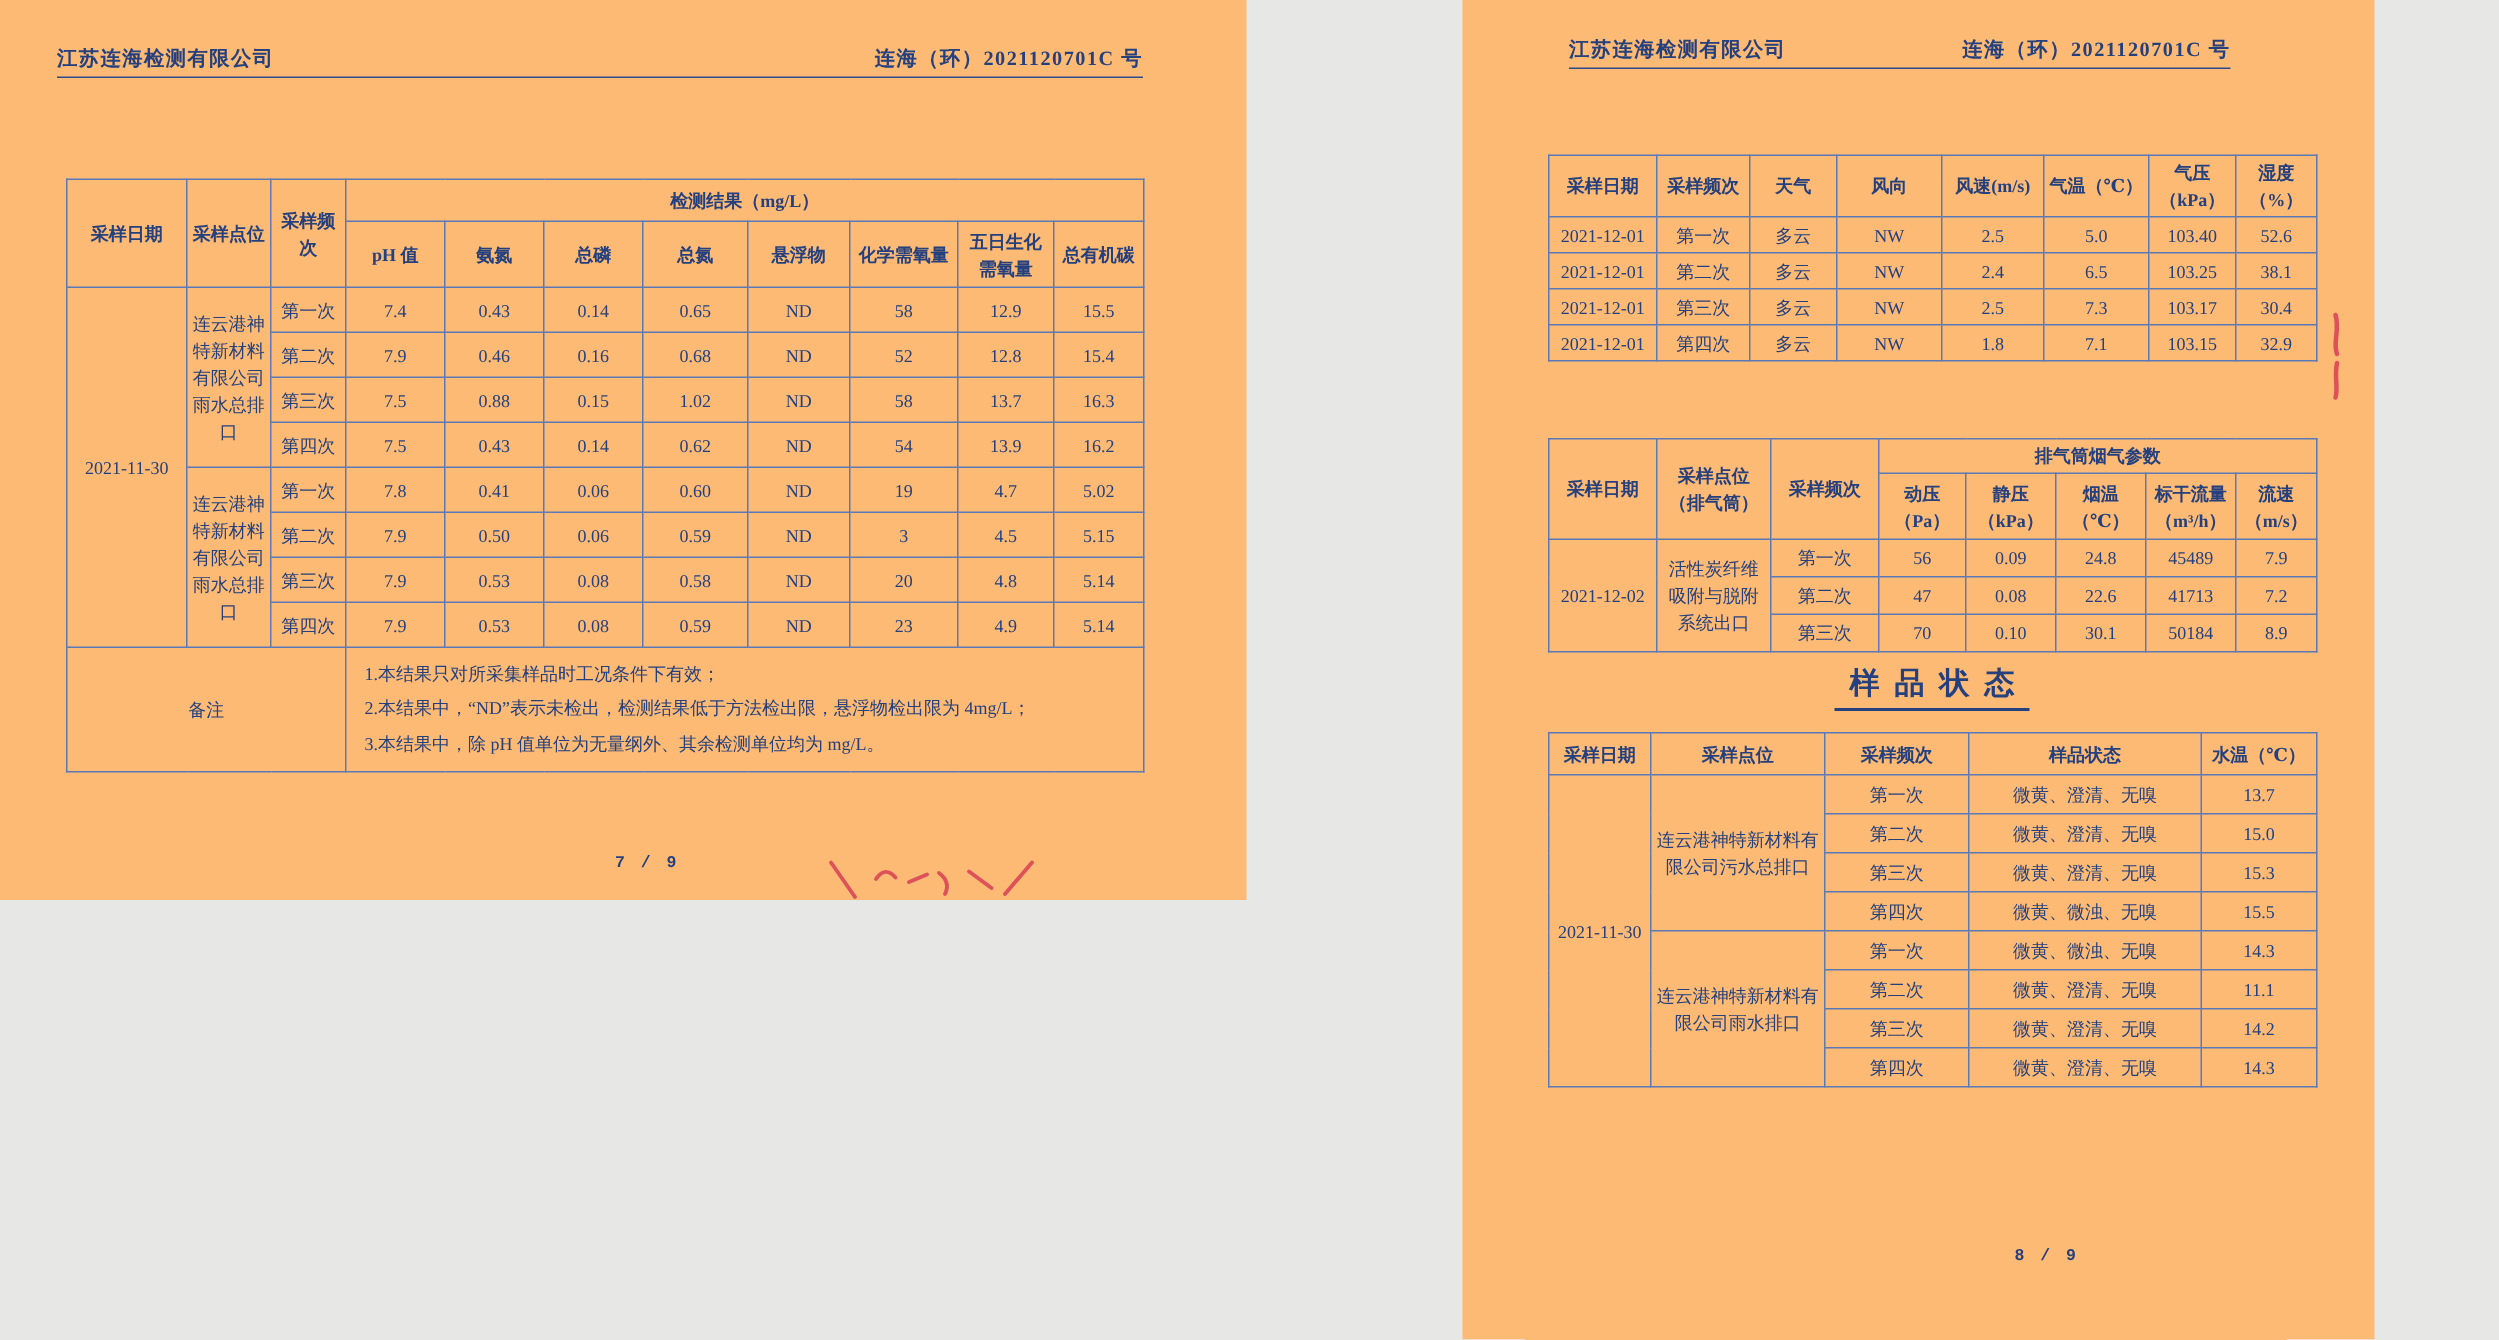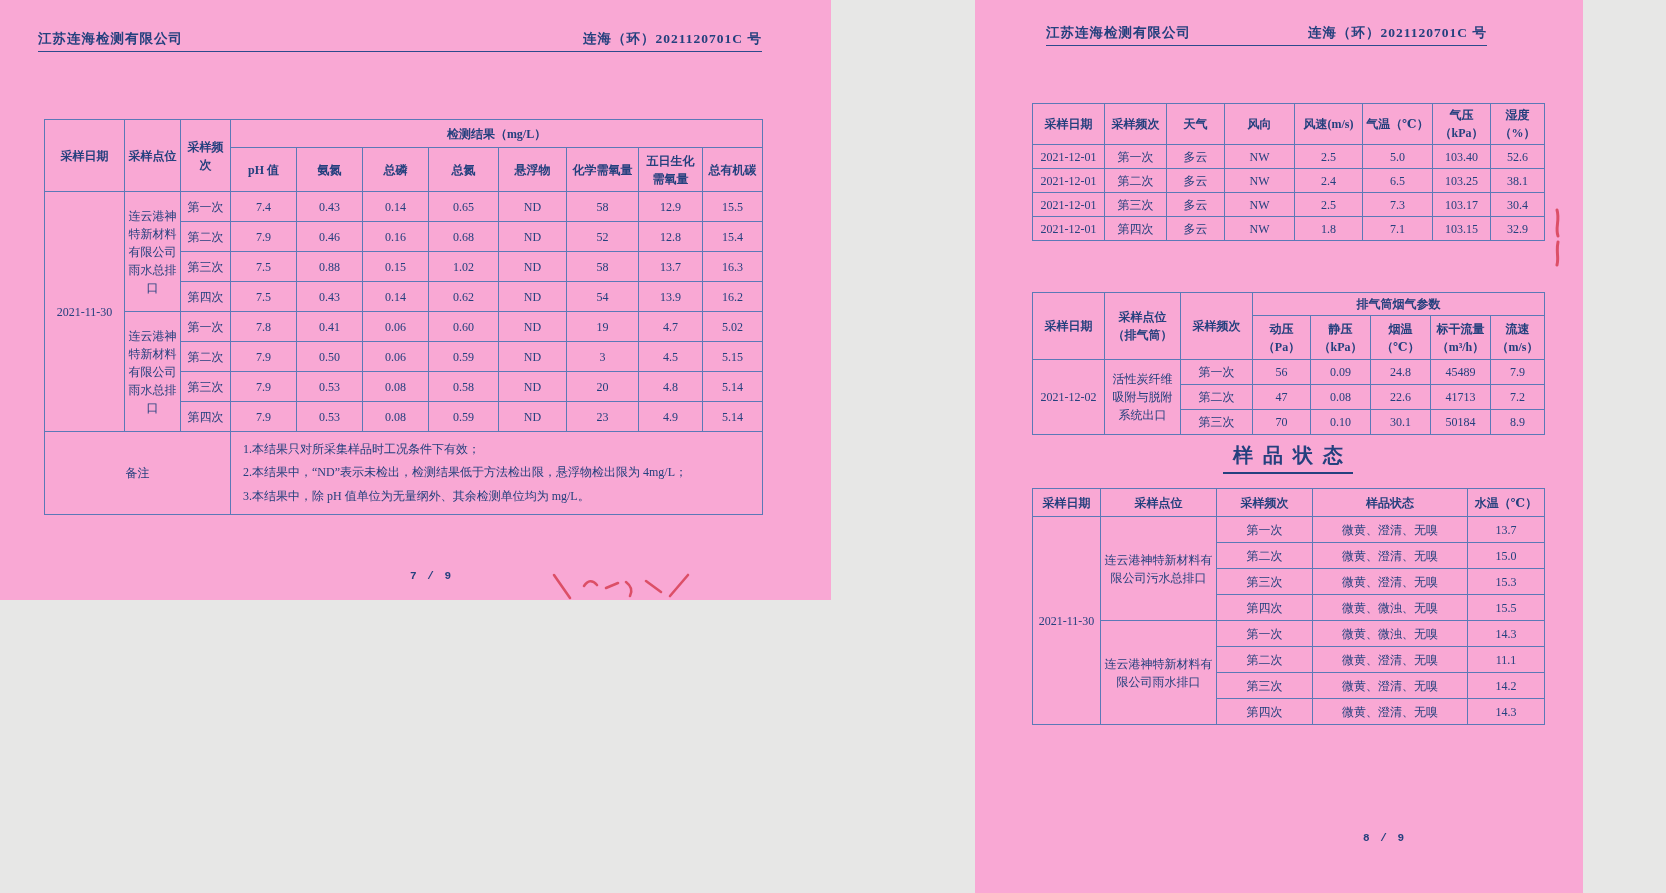--- a/index.html
+++ b/index.html
@@ -2,21 +2,21 @@
 <html><head>
 <meta charset="utf-8">
 <style>
   html,body{margin:0;padding:0;}
   body{
     width:1666px;height:893px;position:relative;overflow:hidden;
     background:#e7e7e6;
     font-family:"Liberation Serif","DejaVu Serif",serif;
     color:#24407e;
   }
-  .page{position:absolute;background:#f9a8d4;overflow:hidden;}
+  .page{position:absolute;background:#fdba74;overflow:hidden;}
   .page-left{left:0;top:0;width:831px;height:600px;}
   .page-right{left:975px;top:0;width:608px;height:893px;}
   .doc-header{
     position:absolute;display:flex;justify-content:space-between;align-items:flex-end;
     border-bottom:1.5px solid #2d4a8c;padding-bottom:3px;
     font-size:13.5px;font-weight:bold;letter-spacing:1px;
   }
   .page-left .doc-header{left:38px;top:30px;width:724px;}
   .page-right .doc-header{left:71px;top:24px;width:441px;}
   .doc-title{position:absolute;text-align:center;}
@@ -36,21 +36,21 @@
     font-weight:normal;
   }
   th{font-weight:bold;white-space:pre-line;}
   .tbl-left{left:44px;top:119px;width:718px;}
   .tbl-weather{left:57px;top:103px;width:512px;}
   .tbl-flue{left:57px;top:292px;width:512px;}
   .tbl-sample{left:57px;top:488px;width:512px;}
   .remarks-cell{text-align:left;padding:6px 12px;line-height:1.95;font-size:12px;}
   .page-no{position:absolute;font-size:11px;font-weight:bold;letter-spacing:2px;font-family:Liberation Mono, monospace;}
   .page-left .page-no{left:410px;top:570px;}
-  .page-right .page-no{left:388px;top:832px;}
+  .page-right .page-no{left:368px;top:832px;}
   .stamp{position:absolute;}
   .stamp-left{left:548px;top:572px;width:156px;height:28px;}
   .stamp-right{left:576px;top:208px;width:14px;height:60px;}
 </style>
 </head>
 <body>
 
 <div class="page page-left">
   <div class="doc-header">
     <span>江苏连海检测有限公司</span>

